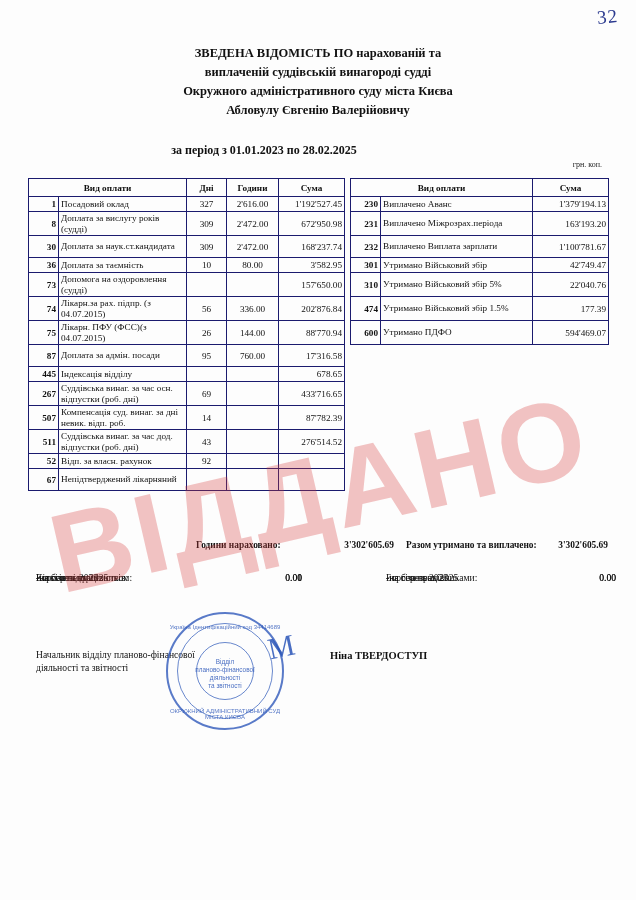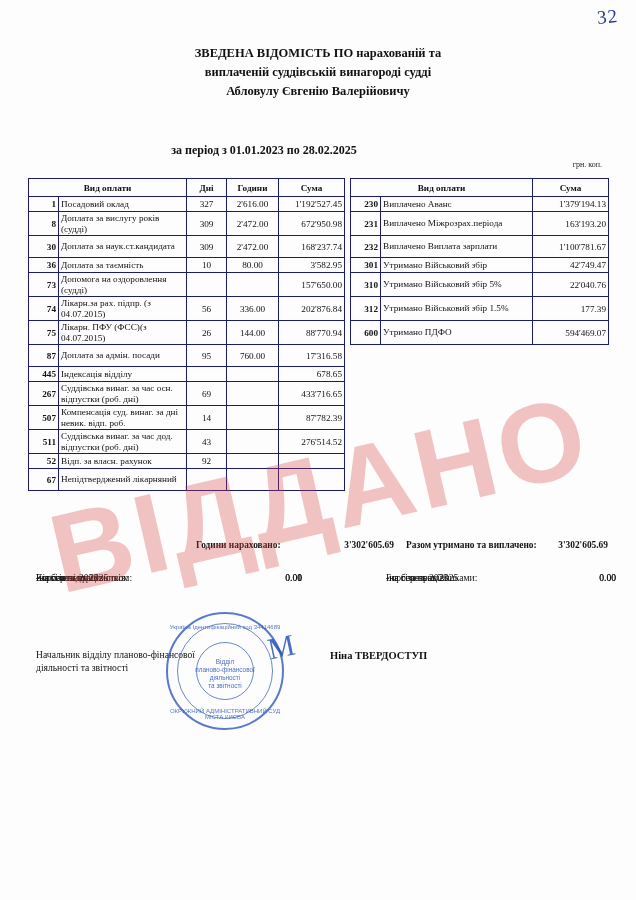--- a/index.html
+++ b/index.html
@@ -280,20 +280,21 @@
 </head>
 <body>
 
 <div class="page">
 
   <div class="page-number">32</div>
 
   <div class="doc-header">
     <span class="ln">ЗВЕДЕНА ВІДОМІСТЬ ПО нарахованій та</span>
     <span class="ln">виплаченій суддівській винагороді судді</span>
+    <span class="ln">Окружного адміністративного суду міста Києва</span>
     <span class="ln">Абловулу Євгенію Валерійовичу</span>
   </div>
 
   <div class="period">за період з 01.01.2023 по 28.02.2025</div>
   <div class="units">грн. коп.</div>
 
   <div class="tbl-wrap">
     <table class="main">
       <colgroup>
         <col class="c-code">
@@ -377,21 +378,21 @@
           <td class="sum">22'040.76</td>
         </tr>
 
         <tr class="rowh2">
           <td class="code">74</td>
           <td class="name">Лікарн.за рах. підпр. (з 04.07.2015)</td>
           <td class="numc">56</td>
           <td class="numc">336.00</td>
           <td class="sum">202'876.84</td>
           <td class="gapcell"></td>
-          <td class="code">312</td>
+          <td class="code">474</td>
           <td class="name">Утримано Військовий збір 1.5%</td>
           <td class="sum">177.39</td>
         </tr>
 
         <tr class="rowh2">
           <td class="code">75</td>
           <td class="name">Лікарн. ПФУ (ФСС)(з 04.07.2015)</td>
           <td class="numc">26</td>
           <td class="numc">144.00</td>
           <td class="sum">88'770.94</td>

